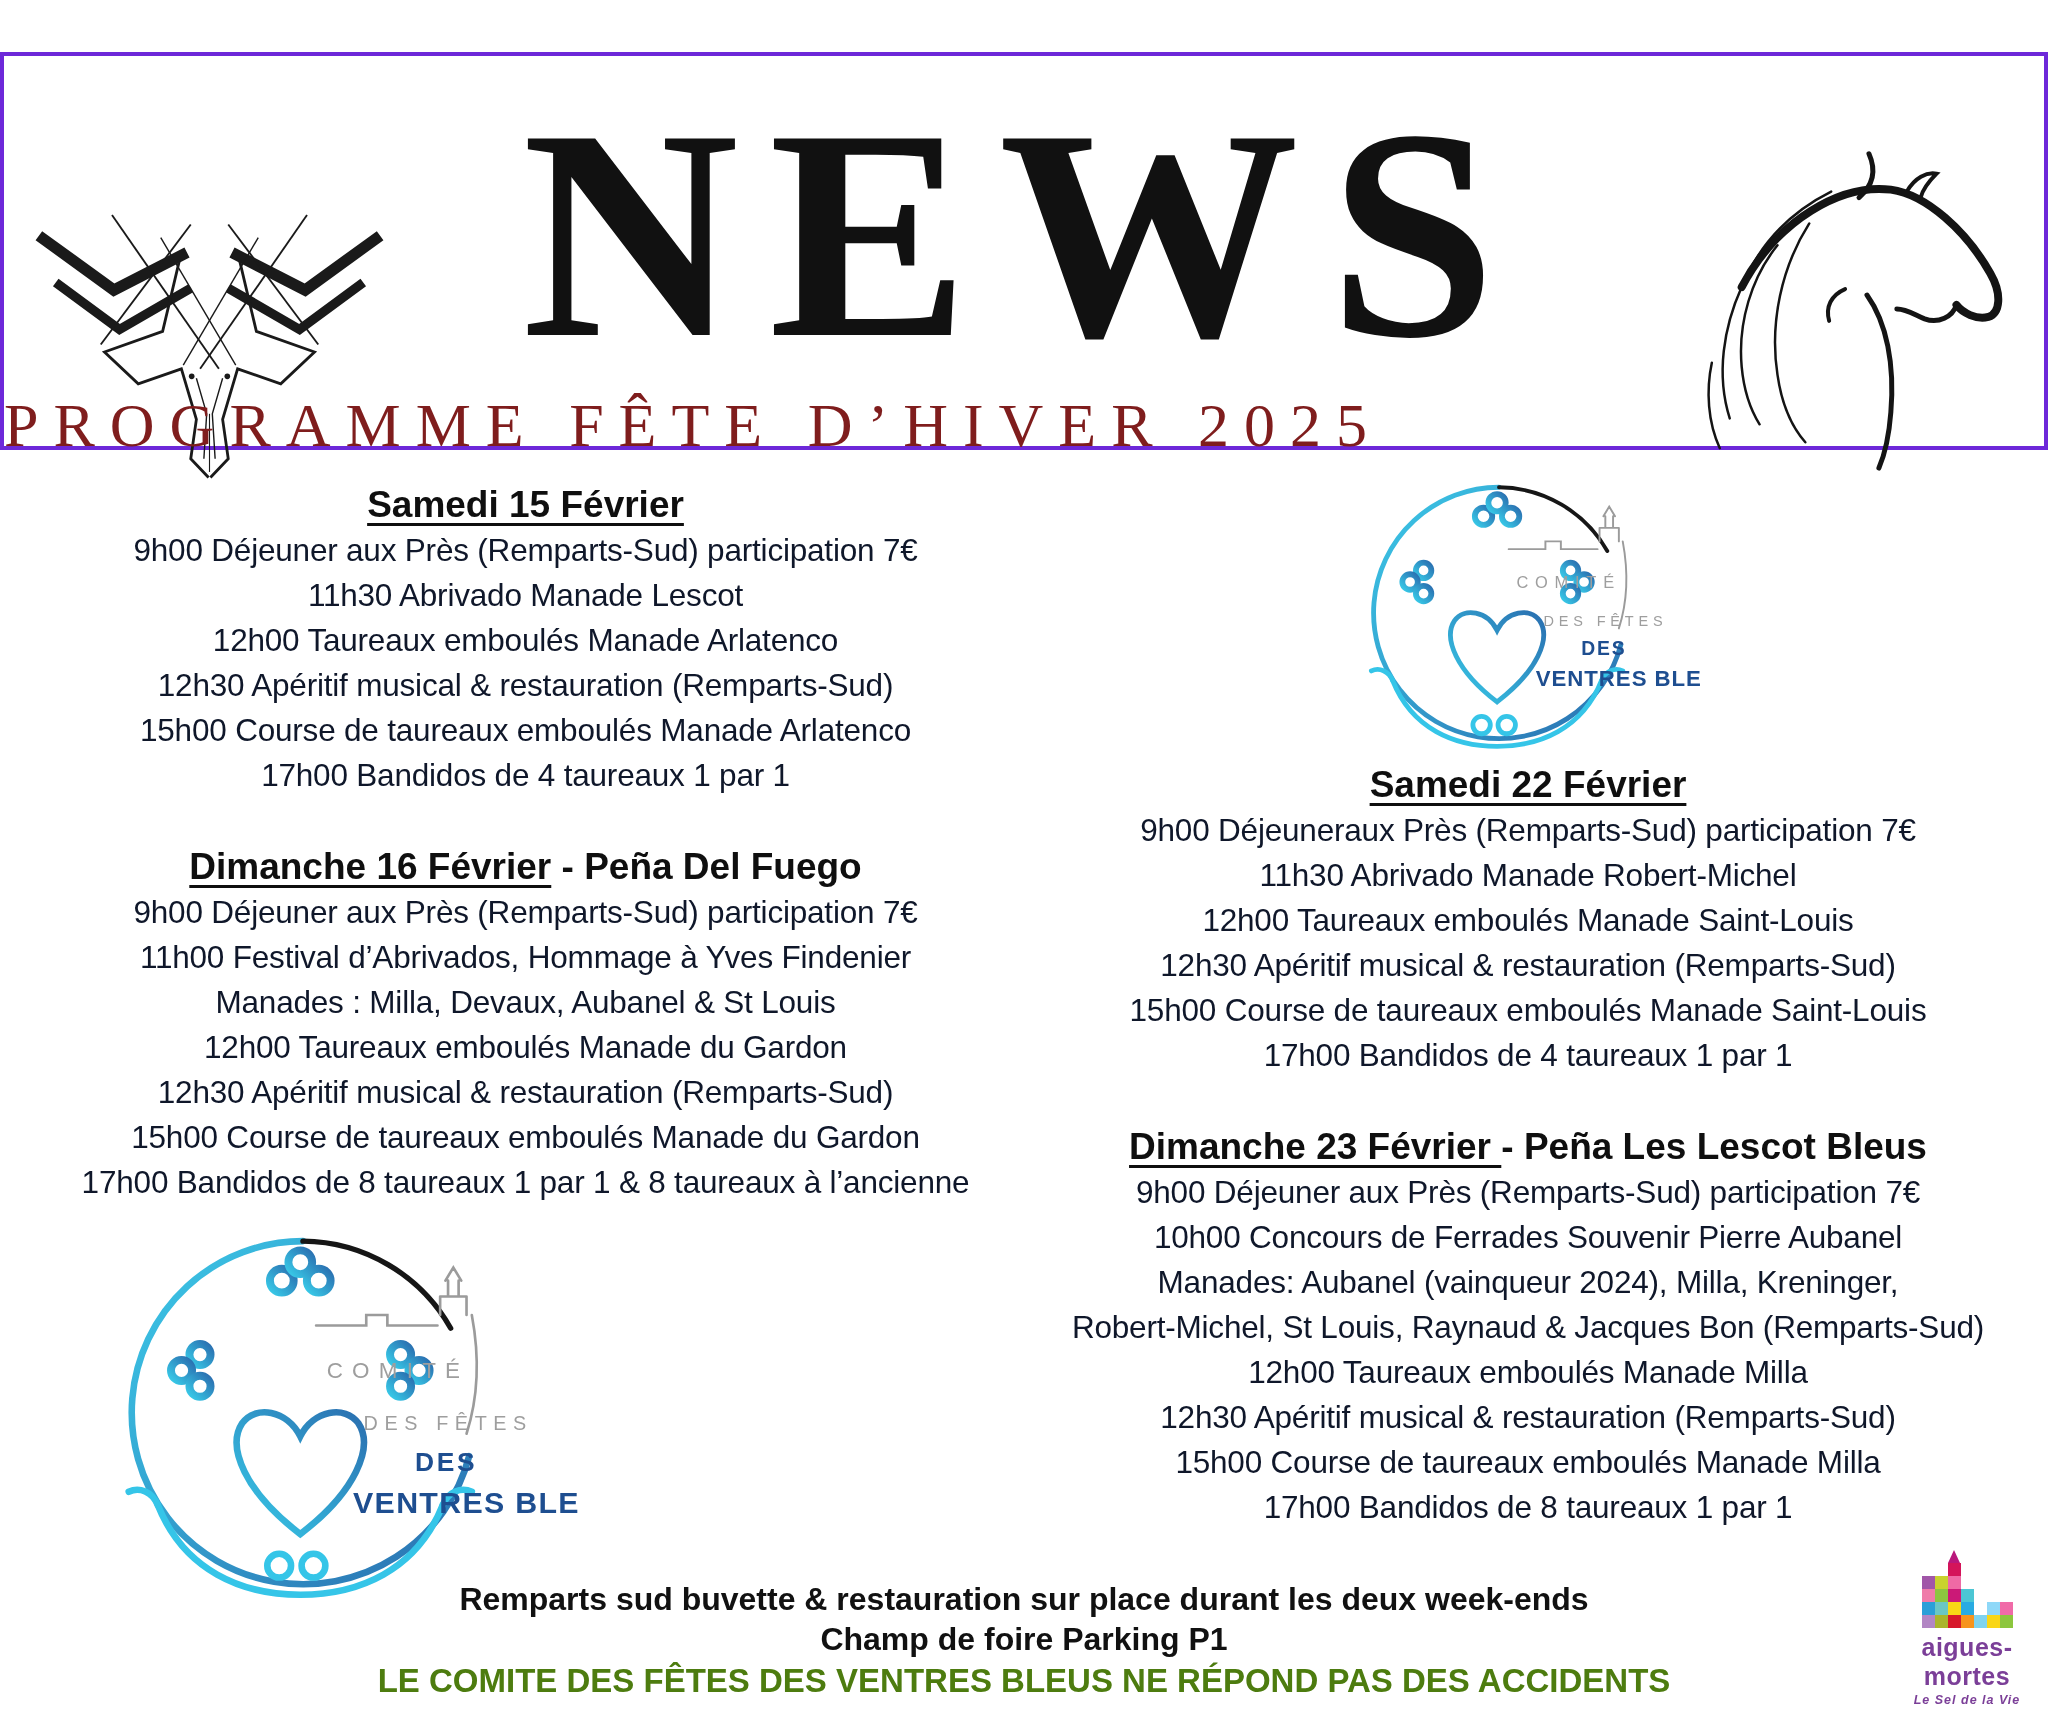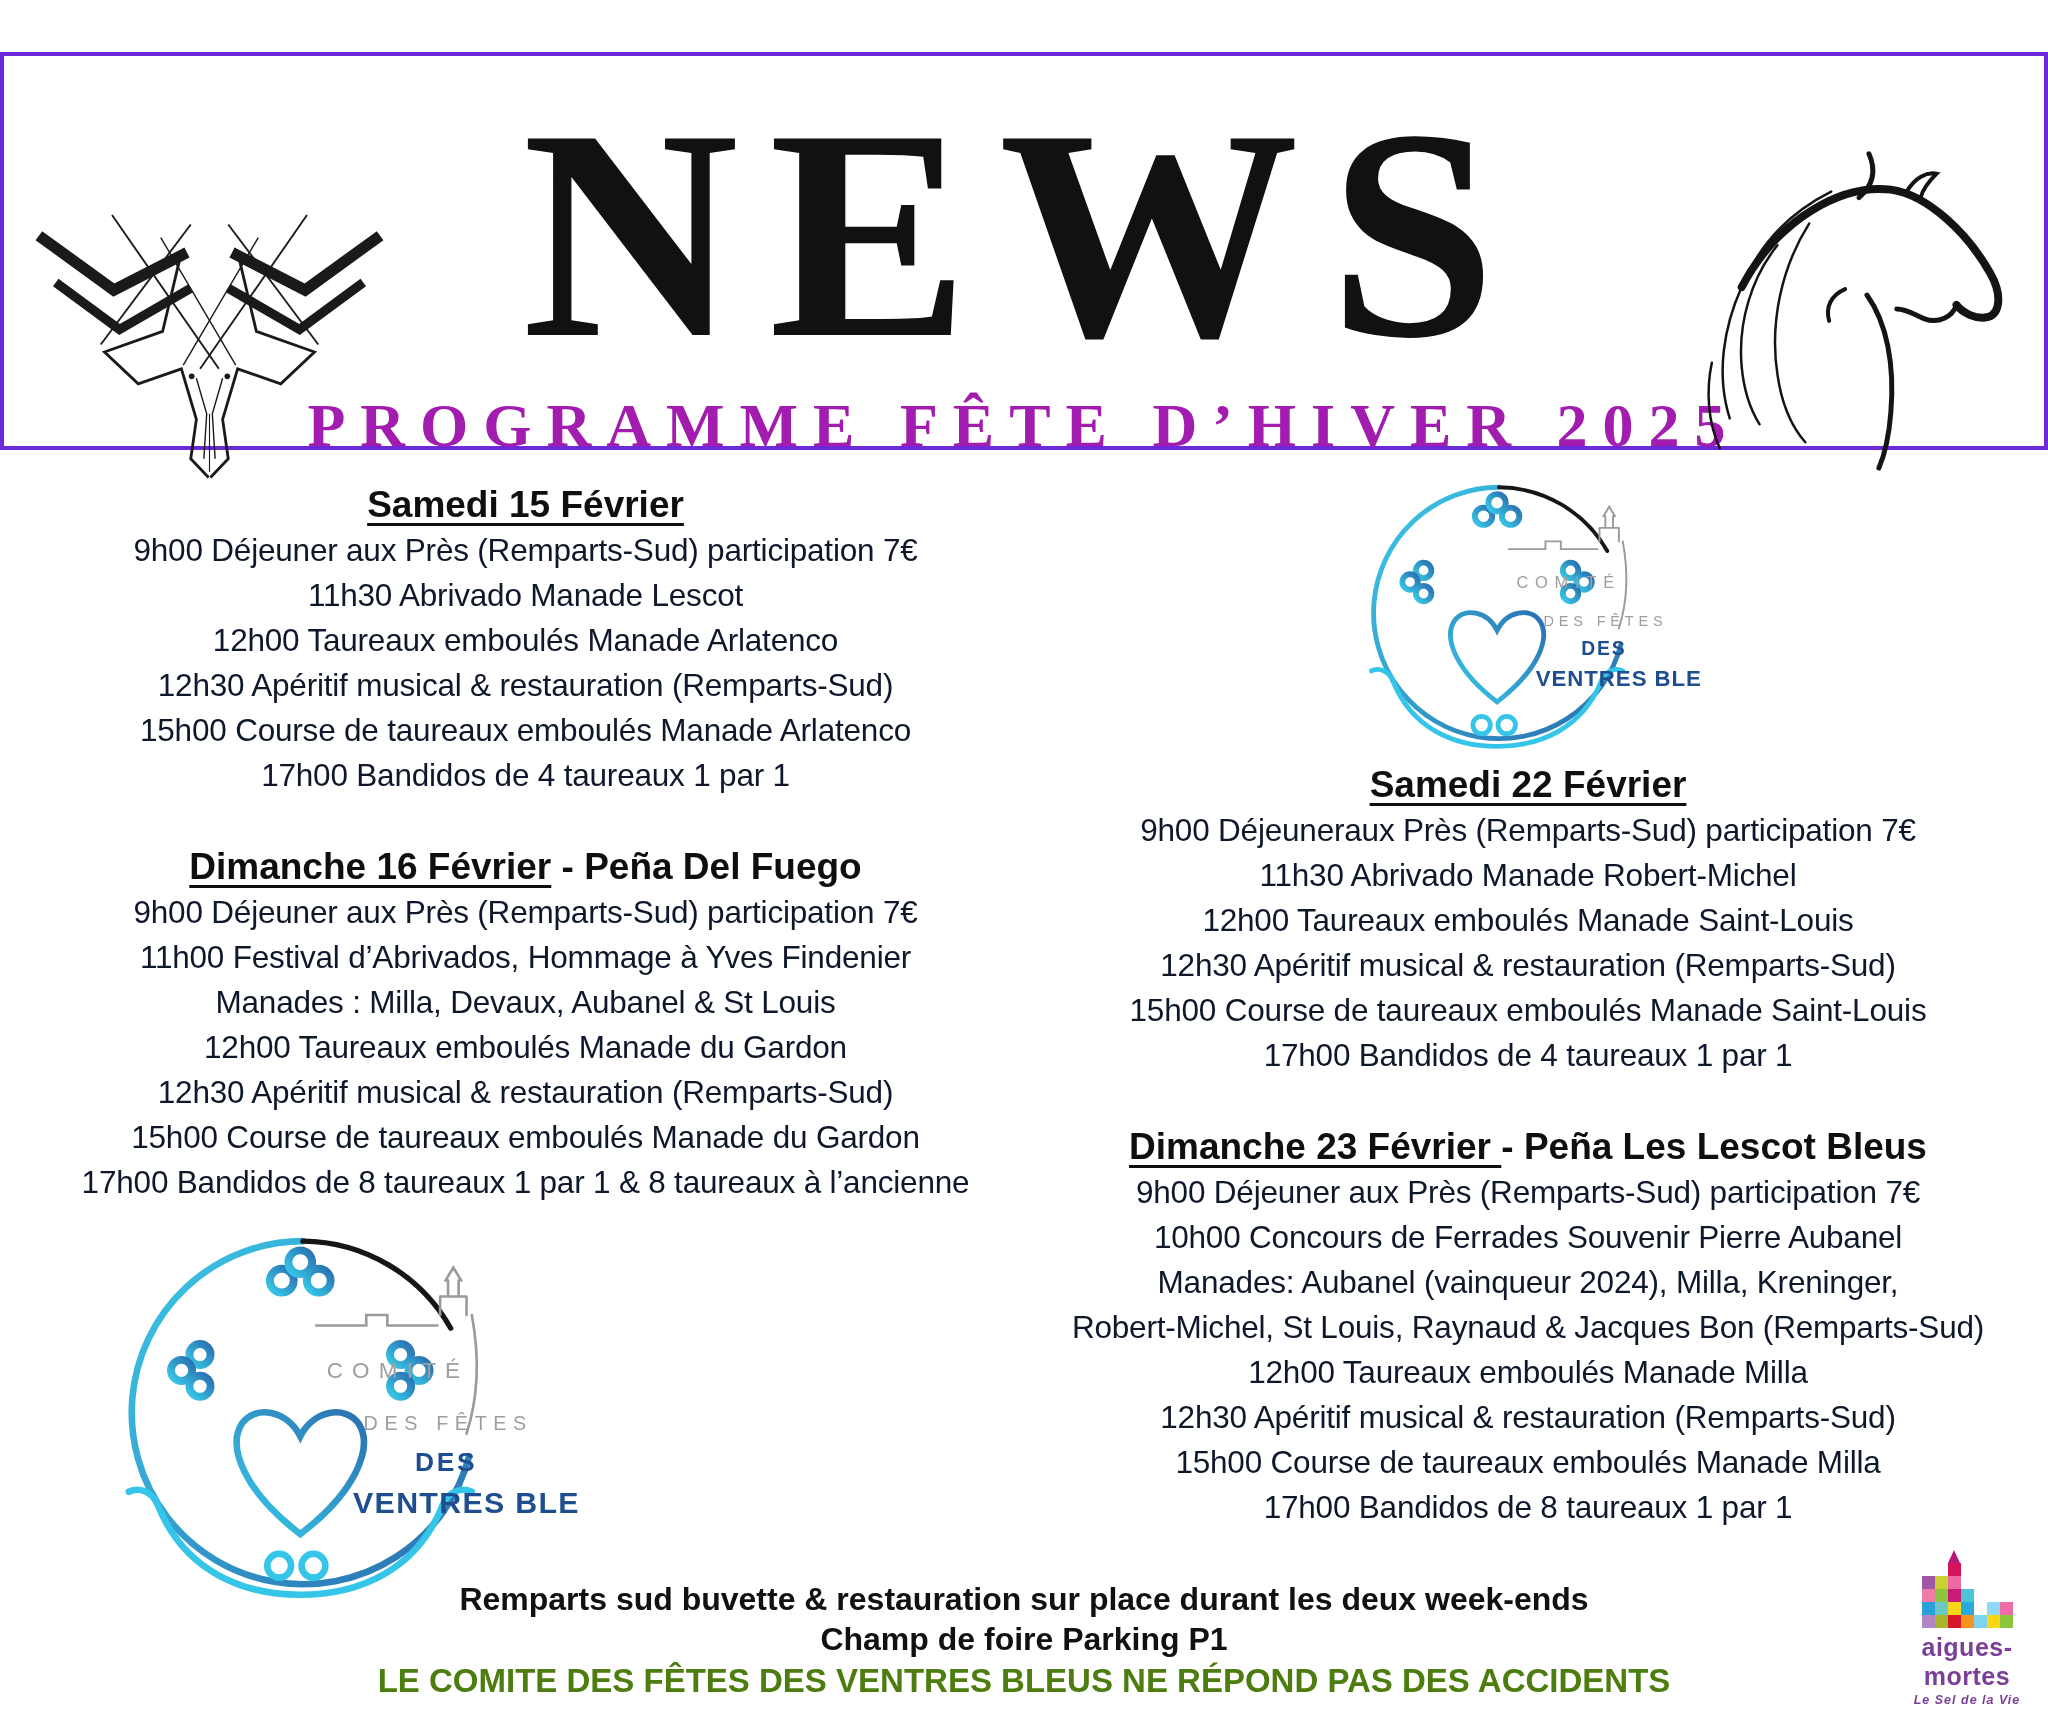--- a/index.html
+++ b/index.html
@@ -5,23 +5,23 @@
   html,body{margin:0;padding:0;background:#ffffff;}
   body{font-family:"Liberation Sans", sans-serif;color:#1d1d1d;}
   .page{position:relative;width:2048px;height:1717px;background:#fff;overflow:hidden;}
 
   
   .header-box{position:absolute;left:0;top:52px;width:2048px;height:398px;
     box-sizing:border-box;border:4px solid #6d28d9;background:#fff;}
   .news-title{position:absolute;left:0;right:0;top:28px;text-align:center;
     font-family:"Liberation Serif", serif;font-weight:bold;font-size:300px;
     line-height:1;letter-spacing:30px;color:#111;white-space:nowrap;}
-  .news-subtitle{position:absolute;left:0;right:0;top:338px;text-align:center;
-    font-family:"Liberation Serif", serif;font-weight:bold;font-size:62px;
-    line-height:1;letter-spacing:15px;color:#a21caf;white-space:nowrap;}
+  .news-subtitle{position:absolute;left:0;right:0;top:338px;text-align:left;
+    font-family:"Liberation Serif", serif;font-weight:normal;font-size:62px;
+    line-height:1;letter-spacing:15px;color:#7f1d1d;white-space:nowrap;}
   .bull-svg{position:absolute;left:18px;top:70px;}
   .horse-svg{position:absolute;left:1678px;top:60px;}
 
   
   .col{position:absolute;text-align:center;}
   .col-left{left:28px;top:482px;width:995px;}
   .col-right{left:1028px;top:466px;width:1000px;}
   .section{margin:0 0 46px 0;}
   .section h2{margin:0;font-size:37px;line-height:46px;font-weight:bold;color:#0f0f0f;}
   .section h2 .u{text-decoration:underline;text-decoration-thickness:3px;text-underline-offset:6px;}

